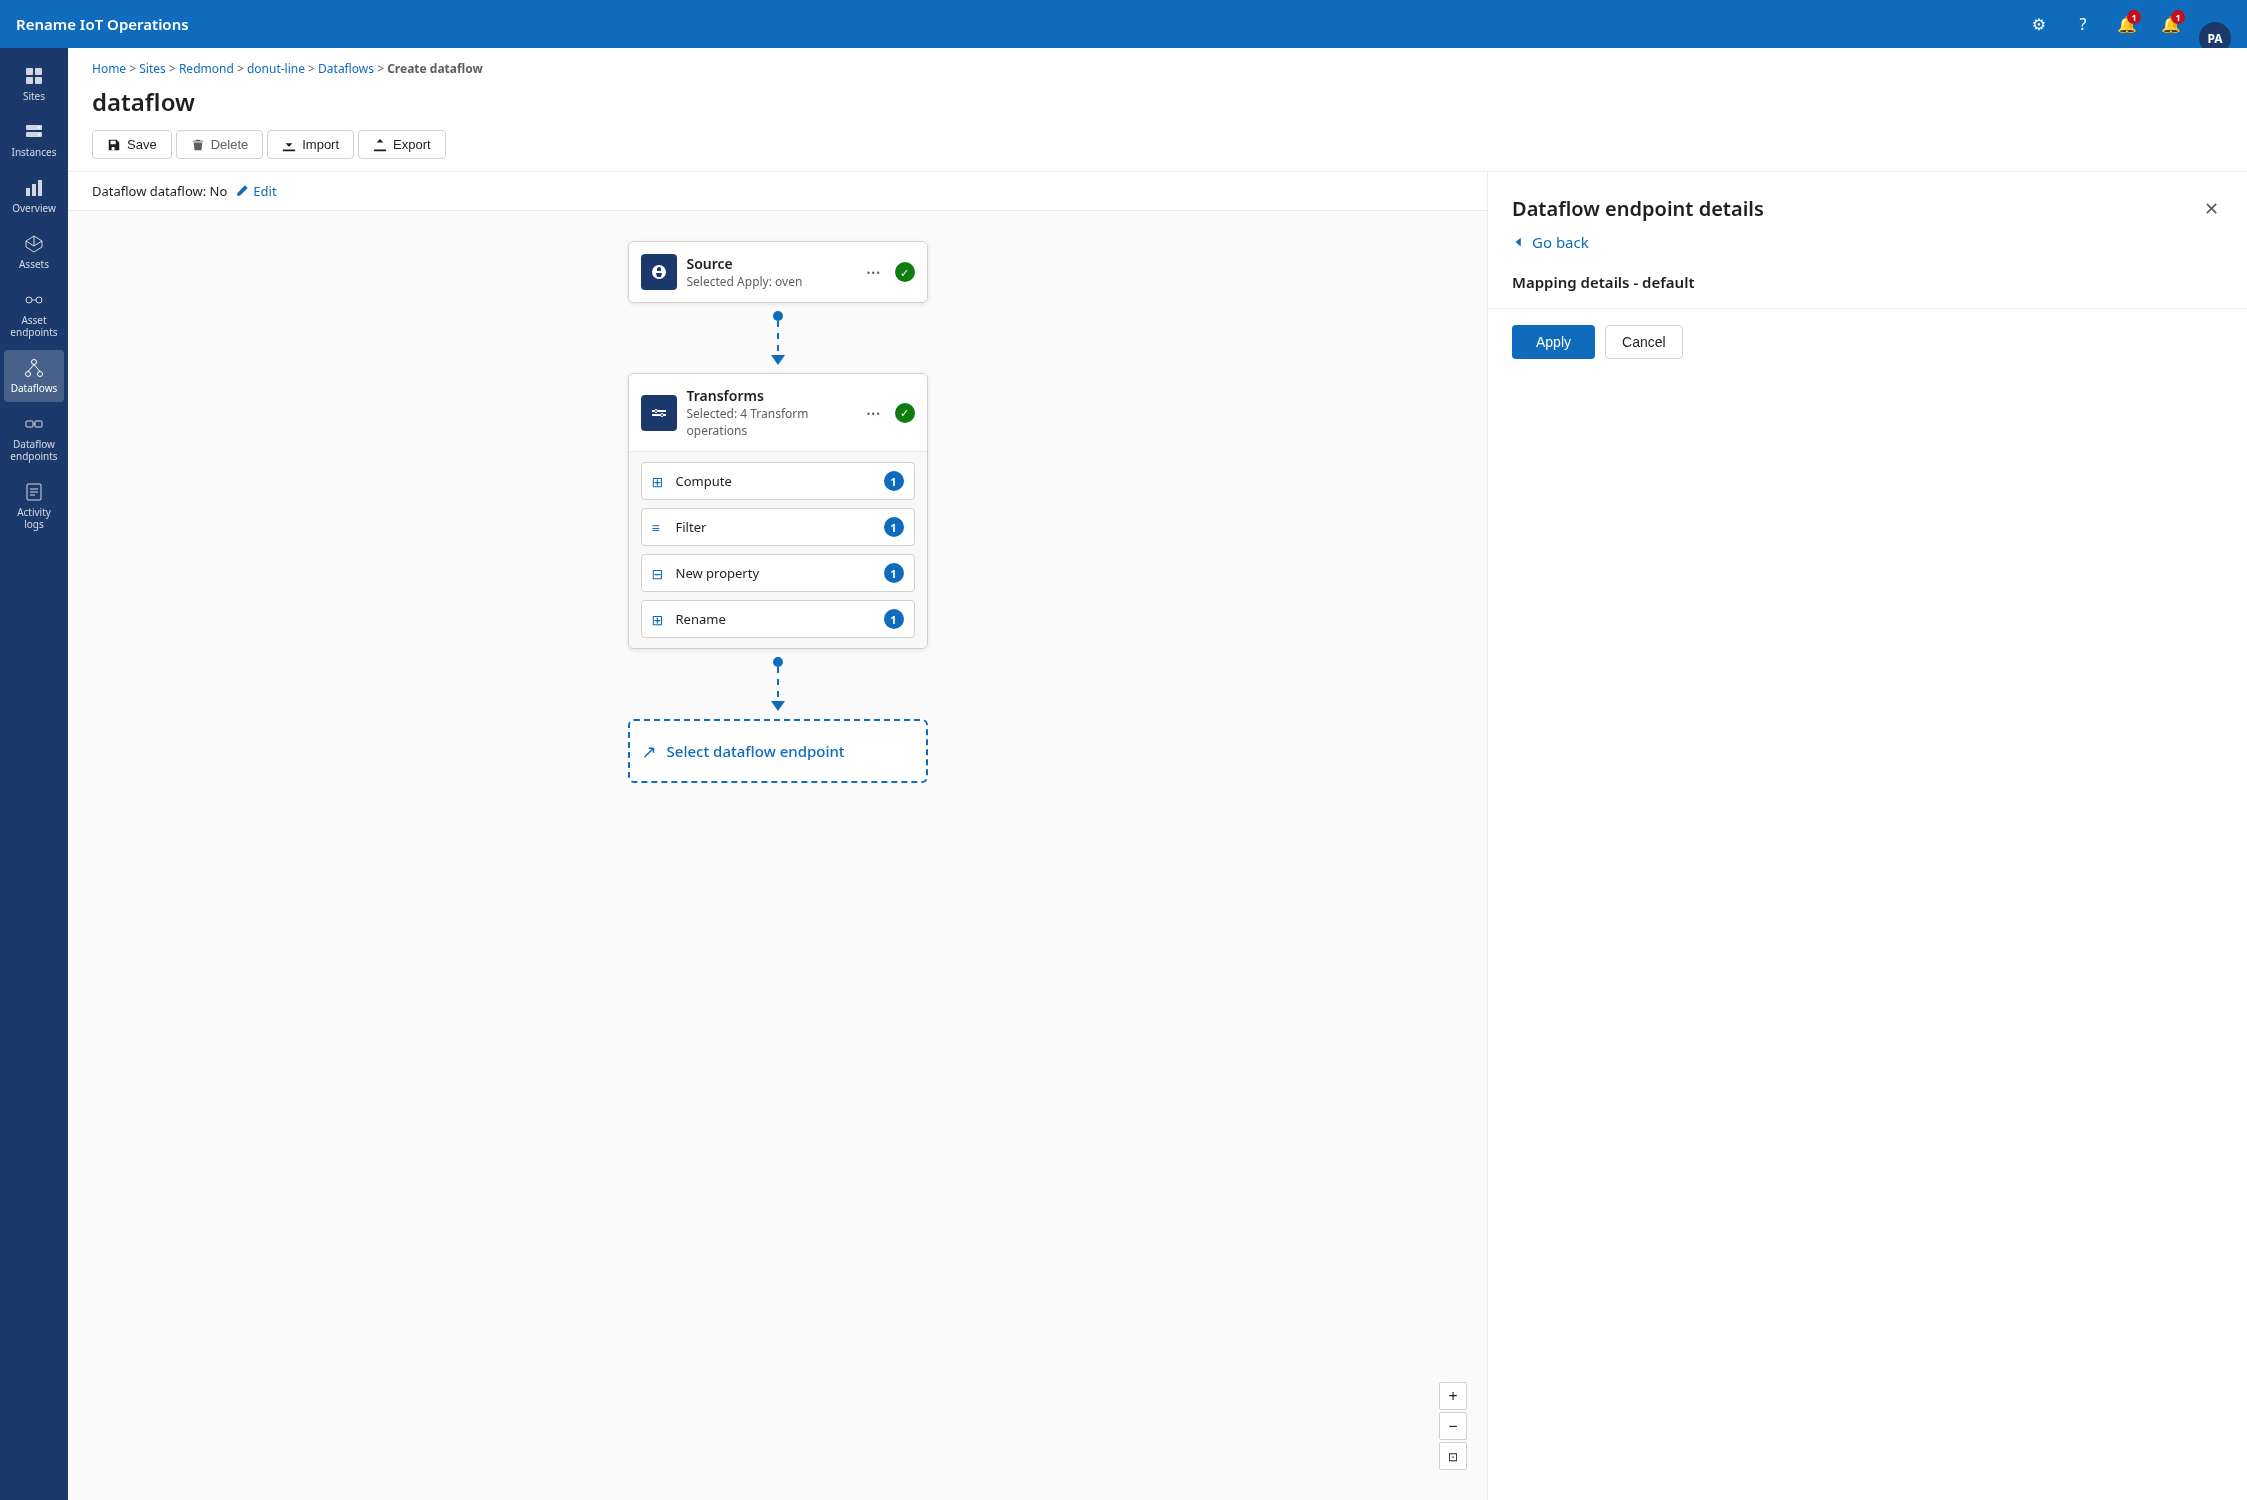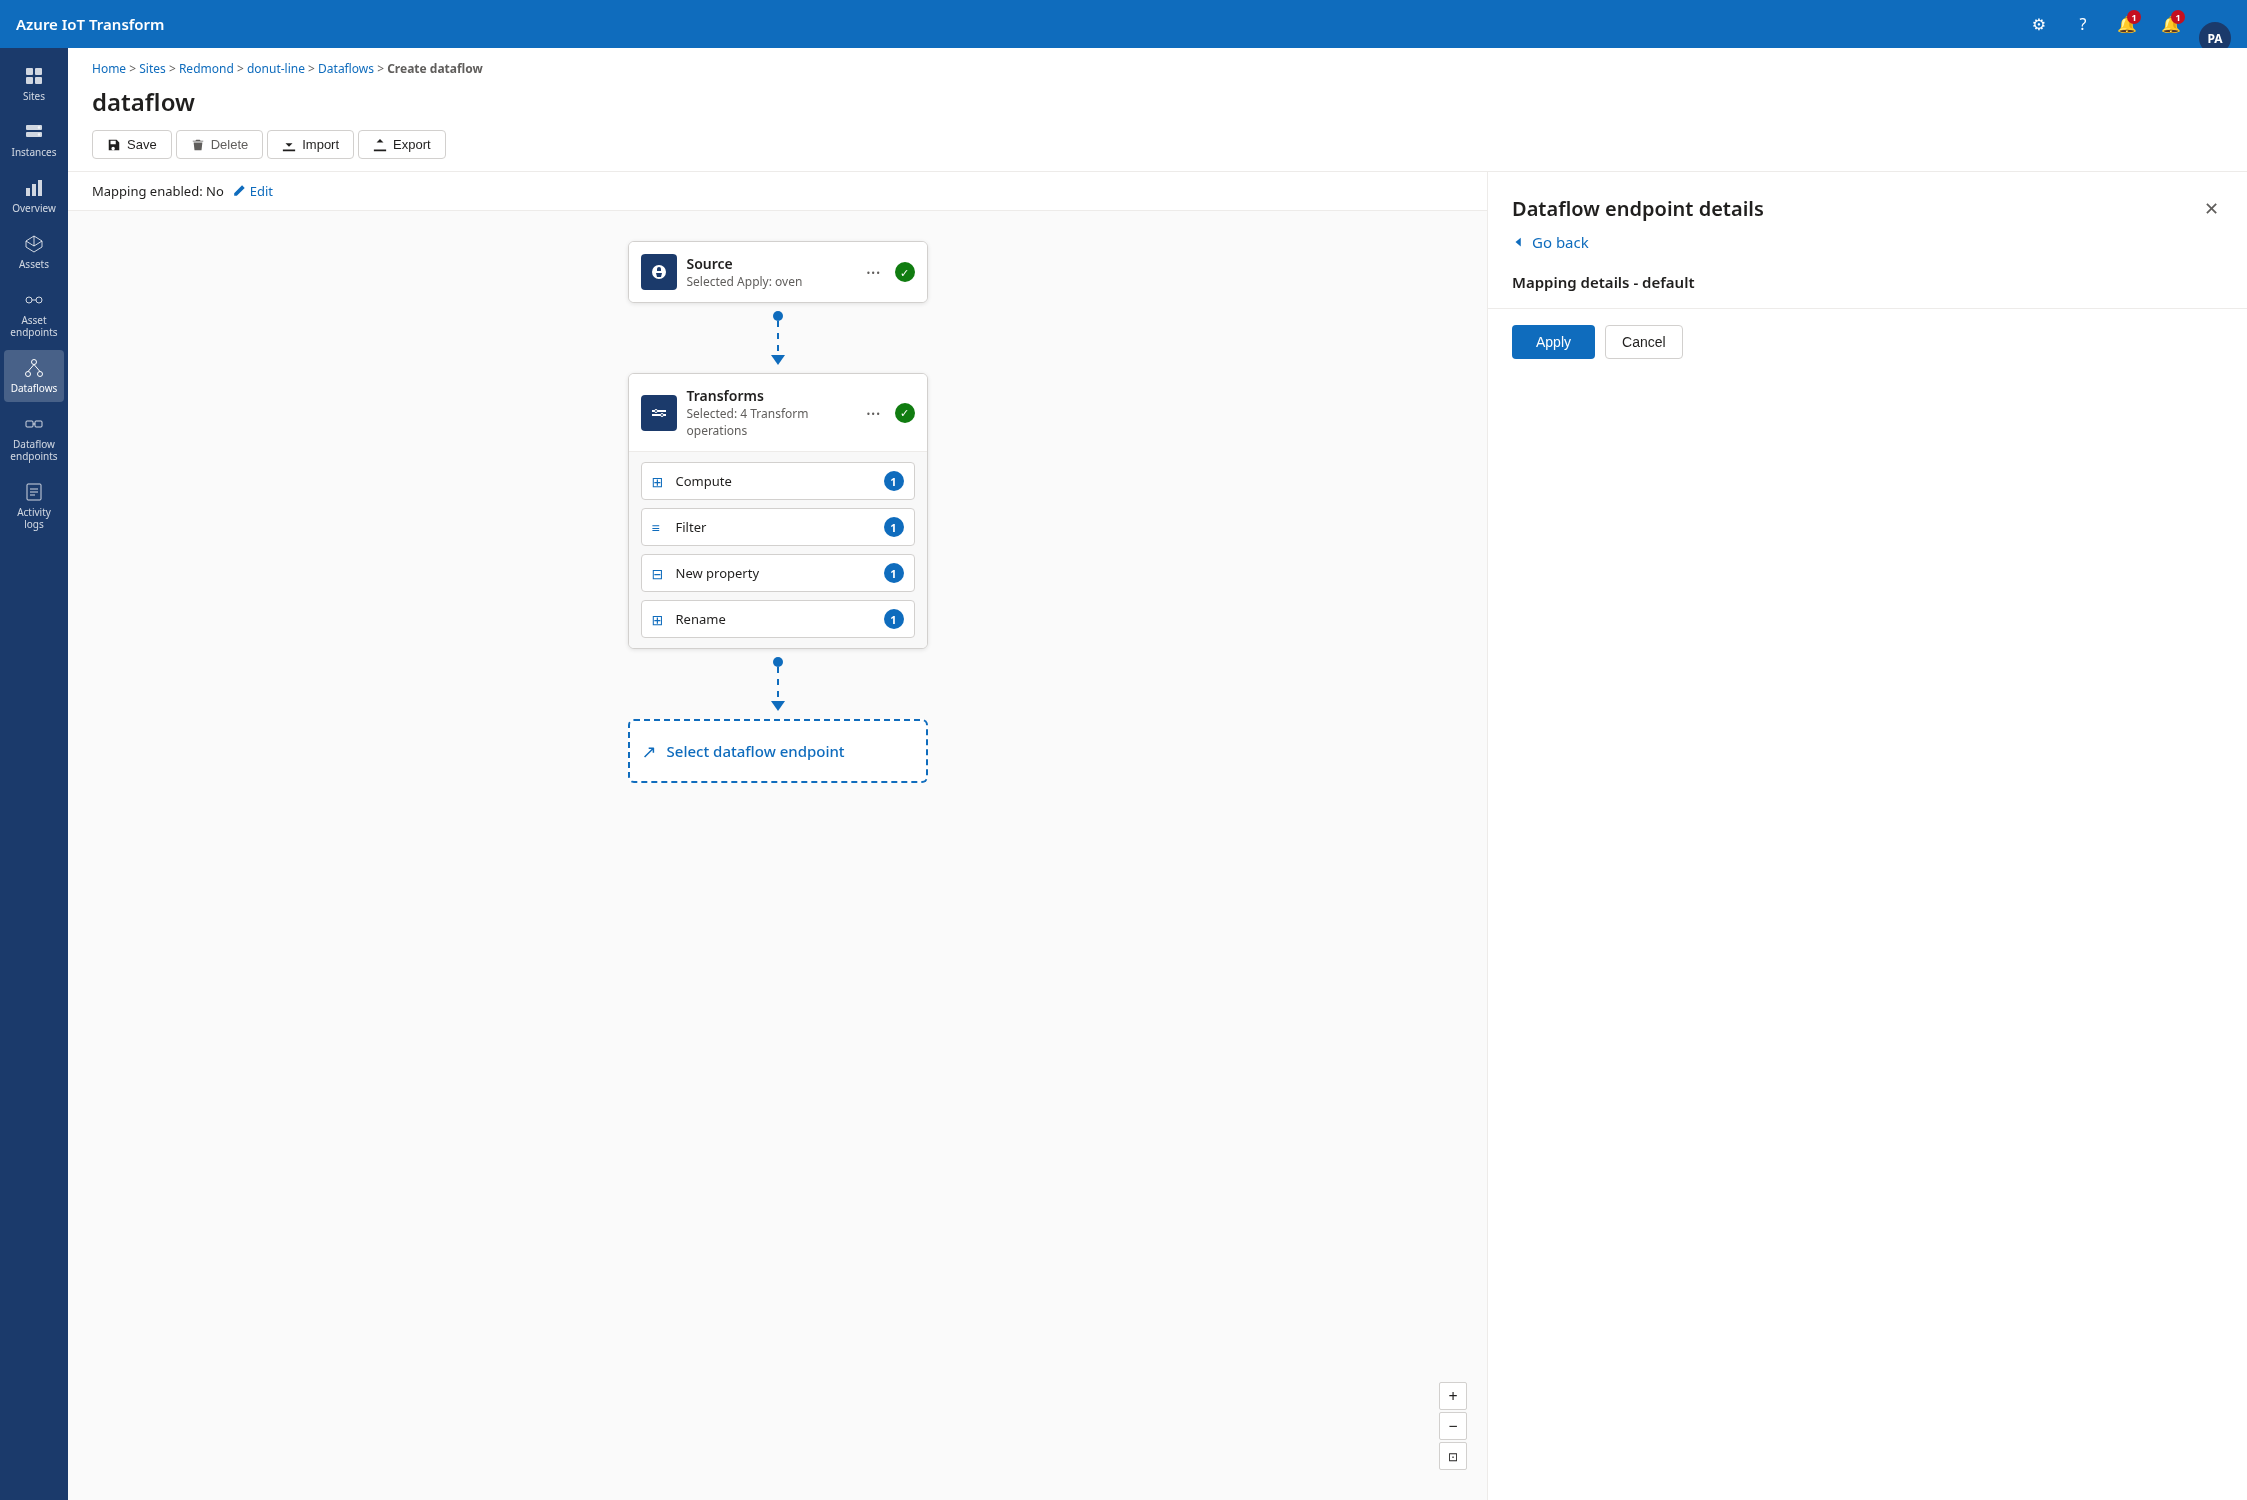--- a/index.html
+++ b/index.html
@@ -362,21 +362,21 @@
       flex: 1;
       display: flex;
       flex-direction: column;
       overflow: hidden;
     }
   </style>
 </head>
 <body>
 
 <div class="topnav">
-  <span class="topnav-title">Azure IoT Transform</span>
+  <span class="topnav-title">Rename IoT Operations</span>
   <div class="topnav-icons">
     <div class="topnav-icon" title="Settings">
       ⚙
     </div>
     <div class="topnav-icon" title="Help">
       ?
     </div>
     <div class="topnav-icon" title="Notifications" style="position:relative;">
       🔔
       <span class="badge">1</span>
@@ -502,21 +502,21 @@
           </svg>
         <span>Export</span>
       </button>
     </div>
 
     <div class="canvas-container">
 
       <div class="left-canvas-area">
 
         <div class="dataflow-bar">
-          <span>Mapping enabled: No</span>
+          <span>Dataflow dataflow: No</span>
           <span class="edit-link">
             <svg width="14" height="14" viewBox="0 0 16 16" fill="currentColor">
                 <path d="M11.5 1.5l3 3-9 9H2.5v-3l9-9zm1.5 1.5l1 1-1-1z"></path>
               </svg>
             <span>Edit</span>
           </span>
         </div>
 
         <div class="flow-canvas">
           <div class="flow-inner">

